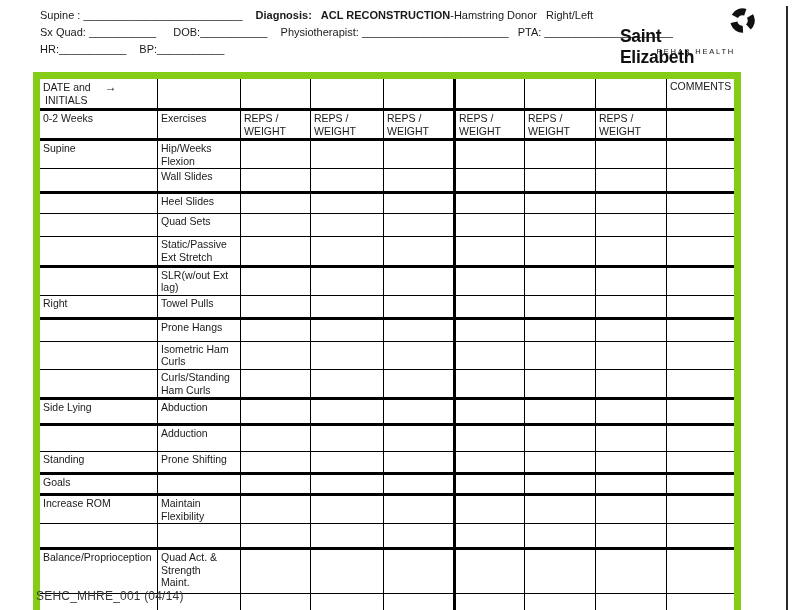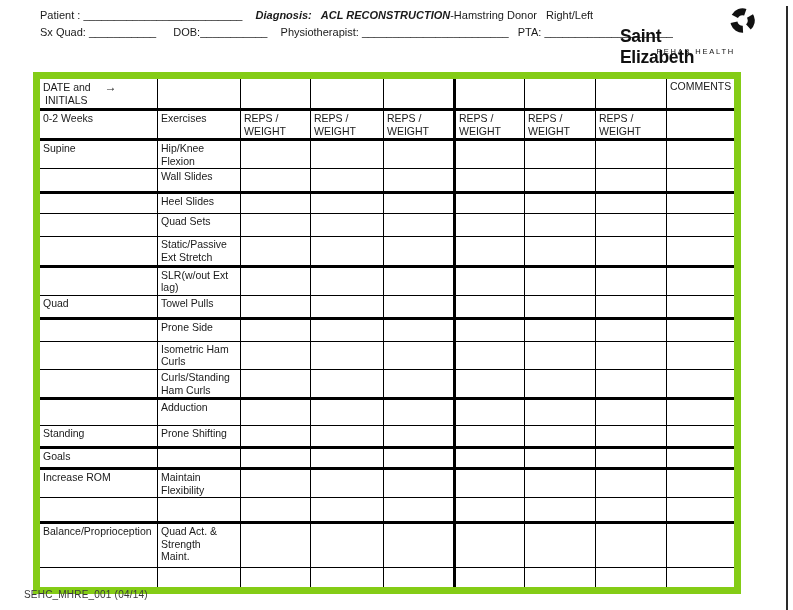--- a/index.html
+++ b/index.html
@@ -7,21 +7,21 @@
     width:793px; height:610px; background:#ffffff; position:relative;
     font-family:"Liberation Sans", sans-serif; color:#1a1a1a; overflow:hidden;
   }
   
   .page-edge { position:absolute; left:786px; top:6px; bottom:0; width:2px; background:#2a2a2a; }
 
   
   .form-header { position:absolute; left:40px; top:7px; font-size:11px; line-height:17px; white-space:nowrap; }
   .form-line { height:17px; }
   .blank { letter-spacing:0;text-align:center; }
-  .b { font-weight:bold;font-style:italic; }
+  .b { font-weight:bold; }
   .gap6  { margin-left:6px; }
   .gap10 { margin-left:10px; }
   .gap14 { margin-left:14px; }
 
   
   .logo { position:absolute; left:620px; top:4px; width:142px; height:56px; }
   .logo-swirl { position:absolute; right:4px; top:1px; }
   .logo-brand { position:absolute; right:26px; top:22px; font-size:17.5px; font-weight:700; letter-spacing:-0.3px; color:#111; }
   .logo-tagline { position:absolute; right:27px; top:43px; font-size:7.5px; font-weight:400; letter-spacing:1.8px; color:#111; }
 
@@ -39,44 +39,48 @@
   
   table.grid td:nth-child(6), table.grid th:nth-child(6) { border-left-width:3px; }
   tr.tb > td, tr.tb > th { border-bottom-width:3px; }
   th.hd, td.hd { font-weight:700; }
   td.cat { font-weight:700; white-space:nowrap; }
   td.ex  { white-space:pre-line; }
   .arrow { margin-left:14px; font-size:12px; }
   .initials-line { padding-left:2px; }
 
   
-  .doc-code { position:absolute; left:24px; top:589px; font-size:10px; color:#3a3a3a; letter-spacing:0.2px; }
+  .doc-code { position:absolute; left:36px; top:589px; font-size:12px; color:#3a3a3a; letter-spacing:0.2px; }
 </style>
 </head>
 <body>
 
 <div class="page-edge"></div>
 
 <div class="form-header">
   <div class="form-line">
-    <span>Patient :</span>
+    <span>Supine :</span>
     <span class="blank">__________________________</span>
     <span class="b gap10">Diagnosis:</span>
     <span class="b gap6">ACL RECONSTRUCTION</span><span>-Hamstring Donor</span>
     <span class="gap6">Right/Left</span>
   </div>
   <div class="form-line">
     <span>Sx Quad:</span>
     <span class="blank">___________</span>
     <span class="gap14">DOB:</span><span class="blank">___________</span>
     <span class="gap10">Physiotherapist:</span>
     <span class="blank">________________________</span>
     <span class="gap6">PTA:</span>
     <span class="blank">_____________________</span>
   </div>
+  <div class="form-line">
+    <span>HR:</span><span class="blank">___________</span>
+    <span class="gap10">BP:</span><span class="blank">___________</span>
+  </div>
 </div>
 
 <div class="logo">
   <span class="logo-swirl">
     <svg width="31" height="31" viewBox="0 0 31 31">
       <circle cx="15.5" cy="15.5" r="8.7" fill="none" stroke="#111111" stroke-width="7" stroke-dasharray="12.2 6" stroke-dashoffset="2" transform="rotate(-20 15.5 15.5)"></circle>
     </svg>
   </span>
   <div class="logo-brand">Saint Elizabeth</div>
   <div class="logo-tagline">REHAB HEALTH</div>
@@ -134,21 +138,21 @@
         </td>
     <td class="hd">
           <div>REPS /</div>
           <div>WEIGHT</div>
         </td>
     <td></td>
   </tr>
 
   <tr style="height:24px">
     <td class="cat">Supine</td>
-    <td class="ex">Hip/Knee
+    <td class="ex">Hip/Weeks
 Flexion</td>
     <td></td>
         <td></td>
         <td></td>
         <td></td>
         <td></td>
         <td></td>
     <td></td>
   </tr>
   <tr class="tb" style="height:24px">
@@ -202,33 +206,33 @@
 lag)</td>
     <td></td>
         <td></td>
         <td></td>
         <td></td>
         <td></td>
         <td></td>
     <td></td>
   </tr>
   <tr class="tb" style="height:23px">
-    <td class="cat">Quad</td>
+    <td class="cat">Right</td>
     <td class="ex">Towel Pulls</td>
     <td></td>
         <td></td>
         <td></td>
         <td></td>
         <td></td>
         <td></td>
     <td></td>
   </tr>
   <tr style="height:23px">
     <td class="cat"></td>
-    <td class="ex">Prone Side</td>
+    <td class="ex">Prone Hangs</td>
     <td></td>
         <td></td>
         <td></td>
         <td></td>
         <td></td>
         <td></td>
     <td></td>
   </tr>
   <tr style="height:26px">
     <td class="cat"></td>
@@ -239,20 +243,31 @@
         <td></td>
         <td></td>
         <td></td>
         <td></td>
     <td></td>
   </tr>
   <tr class="tb" style="height:28px">
     <td class="cat"></td>
     <td class="ex">Curls/Standing
 Ham Curls</td>
+    <td></td>
+        <td></td>
+        <td></td>
+        <td></td>
+        <td></td>
+        <td></td>
+    <td></td>
+  </tr>
+  <tr class="tb" style="height:26px">
+    <td class="cat">Side Lying</td>
+    <td class="ex">Abduction</td>
     <td></td>
         <td></td>
         <td></td>
         <td></td>
         <td></td>
         <td></td>
     <td></td>
   </tr>
   <tr style="height:27px">
     <td class="cat"></td>

